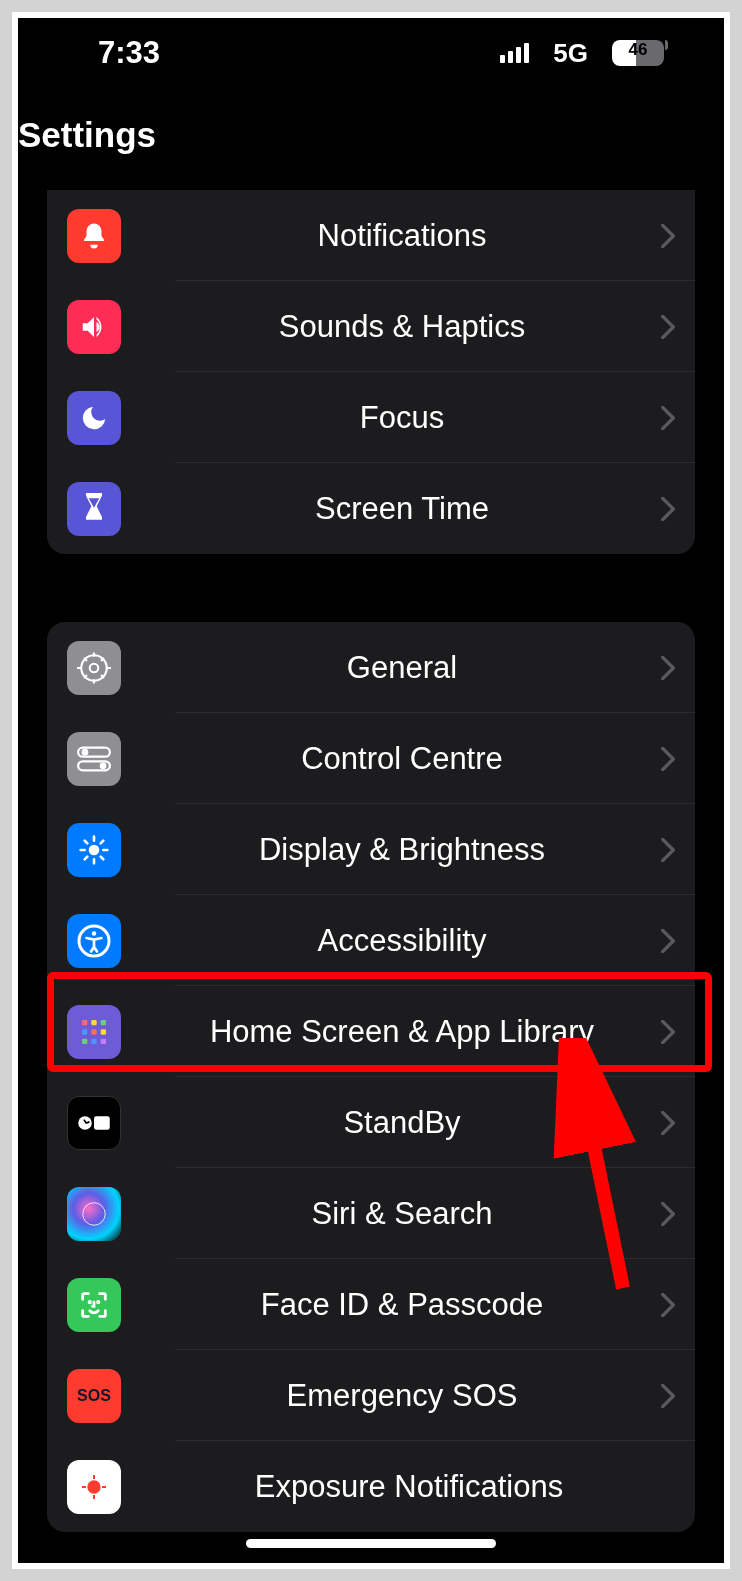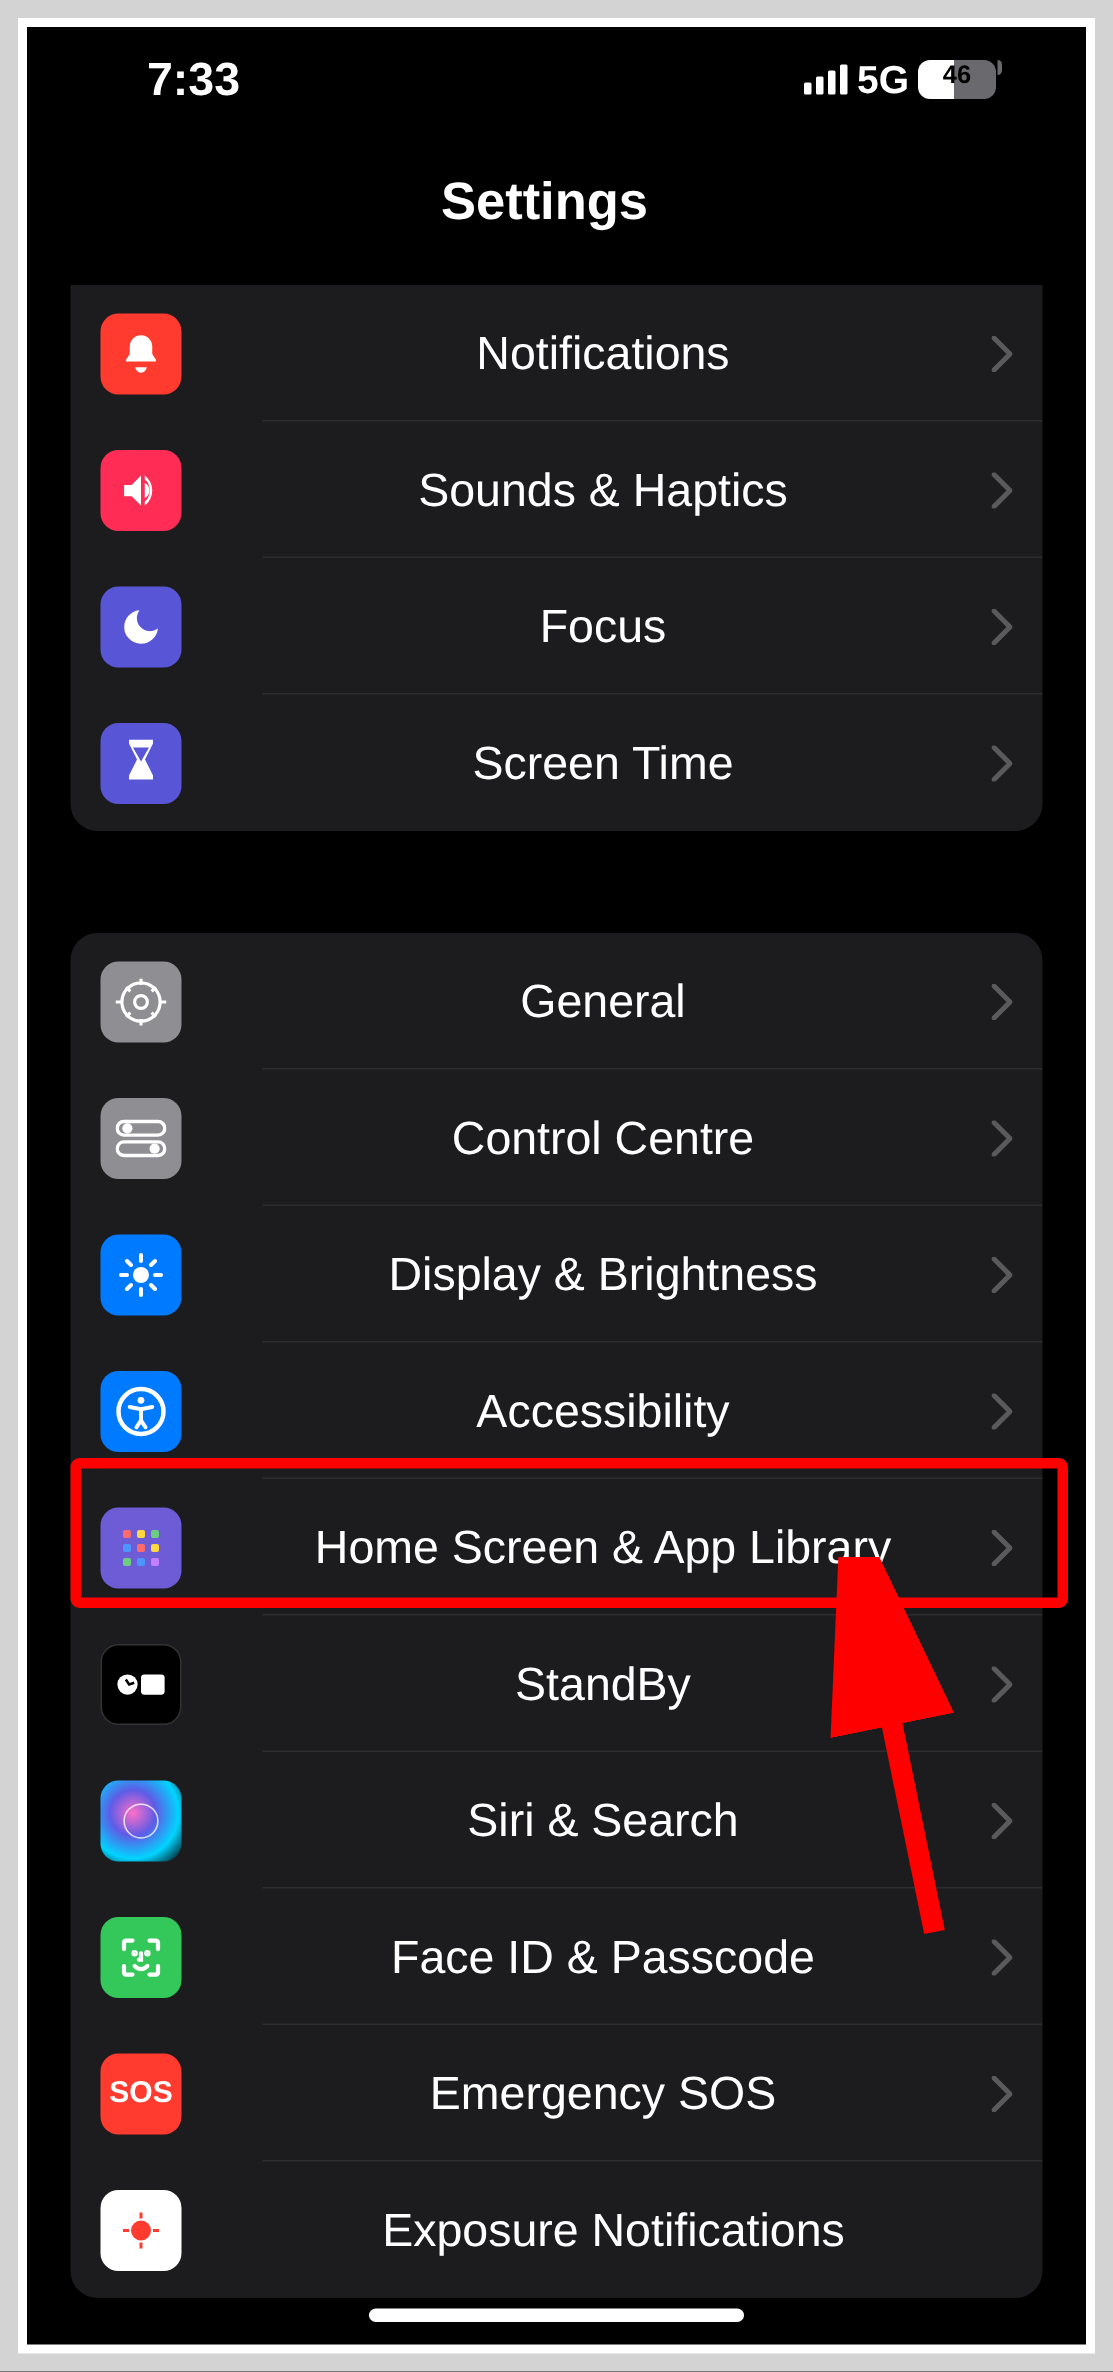--- a/index.html
+++ b/index.html
@@ -32,21 +32,21 @@
       padding: 18px 60px 0 80px;
       color: #fff;
     }
     .statusbar .time {
       font-size: 31px;
       font-weight: 600;
     }
     .statusbar .right {
       display: flex;
       align-items: center;
-      gap: 6px;
+      gap: 24px;
     }
     .signal-bars {
       display: flex;
       align-items: flex-end;
       gap: 3px;
     }
     .signal-bars span {
       width: 5px;
       background: #fff;
       border-radius: 1px;
@@ -75,21 +75,20 @@
     .battery::after {
       content: "";
       position: absolute;
       right: -4px;
       width: 3px;
       height: 10px;
       background: #6a6a6e;
       border-radius: 0 3px 3px 0;
     }
     .header {
-      text-align: center;
       padding: 45px 16px 35px 0;
     }
     .header .title {
       color: #fff;
       font-size: 35px;
       font-weight: 700;
     }
     .group {
       background: #1c1c1e;
       margin: 0 29px 68px 29px;
@@ -388,21 +387,21 @@
         </div>
         <div class="label">Face ID &amp; Passcode</div>
         <div class="chevron">
           <svg width="14" height="24" viewBox="0 0 10 18" fill="none">
               <path d="M1 1l8 8-8 8" stroke="#5a5a5e" stroke-width="2.5" stroke-linecap="round" stroke-linejoin="round"></path>
             </svg>
         </div>
       </div>
 
       <div class="row">
-        <div class="icon bg-sos" style="font-weight: 800; color: #ffffff; font-size: 20px;">SOS</div>
+        <div class="icon bg-sos" style="font-weight: 800; color: #0f172a; font-size: 16px;">SOS</div>
         <div class="label">Emergency SOS</div>
         <div class="chevron">
           <svg width="14" height="24" viewBox="0 0 10 18" fill="none">
               <path d="M1 1l8 8-8 8" stroke="#5a5a5e" stroke-width="2.5" stroke-linecap="round" stroke-linejoin="round"></path>
             </svg>
         </div>
       </div>
 
       <div class="row">
         <div class="icon bg-white">

